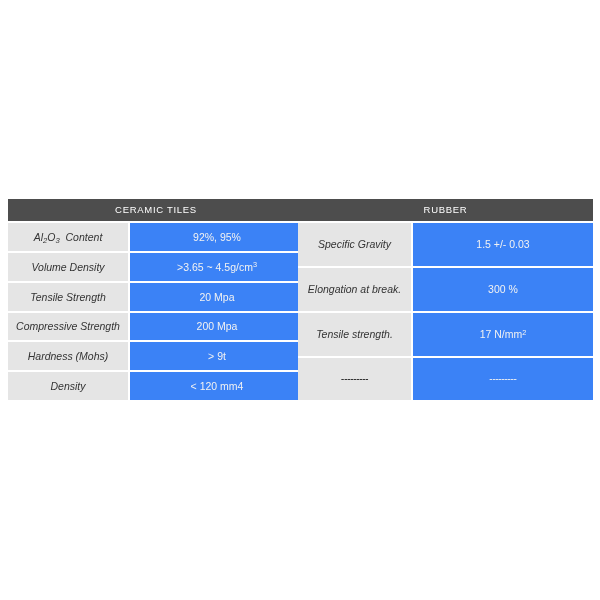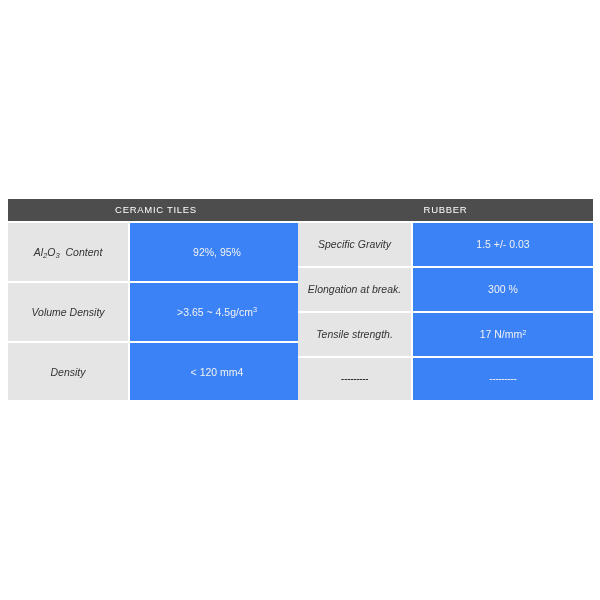--- a/index.html
+++ b/index.html
@@ -111,20 +111,32 @@
     <tbody>
       <tr>
         <td class="cell-label">Al<sub>2</sub>O<sub>3</sub>&nbsp; Content</td>
         <td class="cell-value">92%, 95%</td>
       </tr>
       <tr>
         <td class="cell-label">Volume Density</td>
         <td class="cell-value">&gt;3.65 ~ 4.5g/cm<sup>3</sup></td>
       </tr>
       <tr>
+        <td class="cell-label">Tensile Strength</td>
+        <td class="cell-value">20 Mpa</td>
+      </tr>
+      <tr>
+        <td class="cell-label">Compressive Strength</td>
+        <td class="cell-value">200 Mpa</td>
+      </tr>
+      <tr>
+        <td class="cell-label">Hardness (Mohs)</td>
+        <td class="cell-value">&gt; 9t</td>
+      </tr>
+      <tr>
         <td class="cell-label">Density</td>
         <td class="cell-value">&lt; 120 mm4</td>
       </tr>
     </tbody>
   </table>
 
   <table class="spec-table" id="table-rubber">
     <colgroup>
         <col style="width:113px">
         <col style="width:182px">

